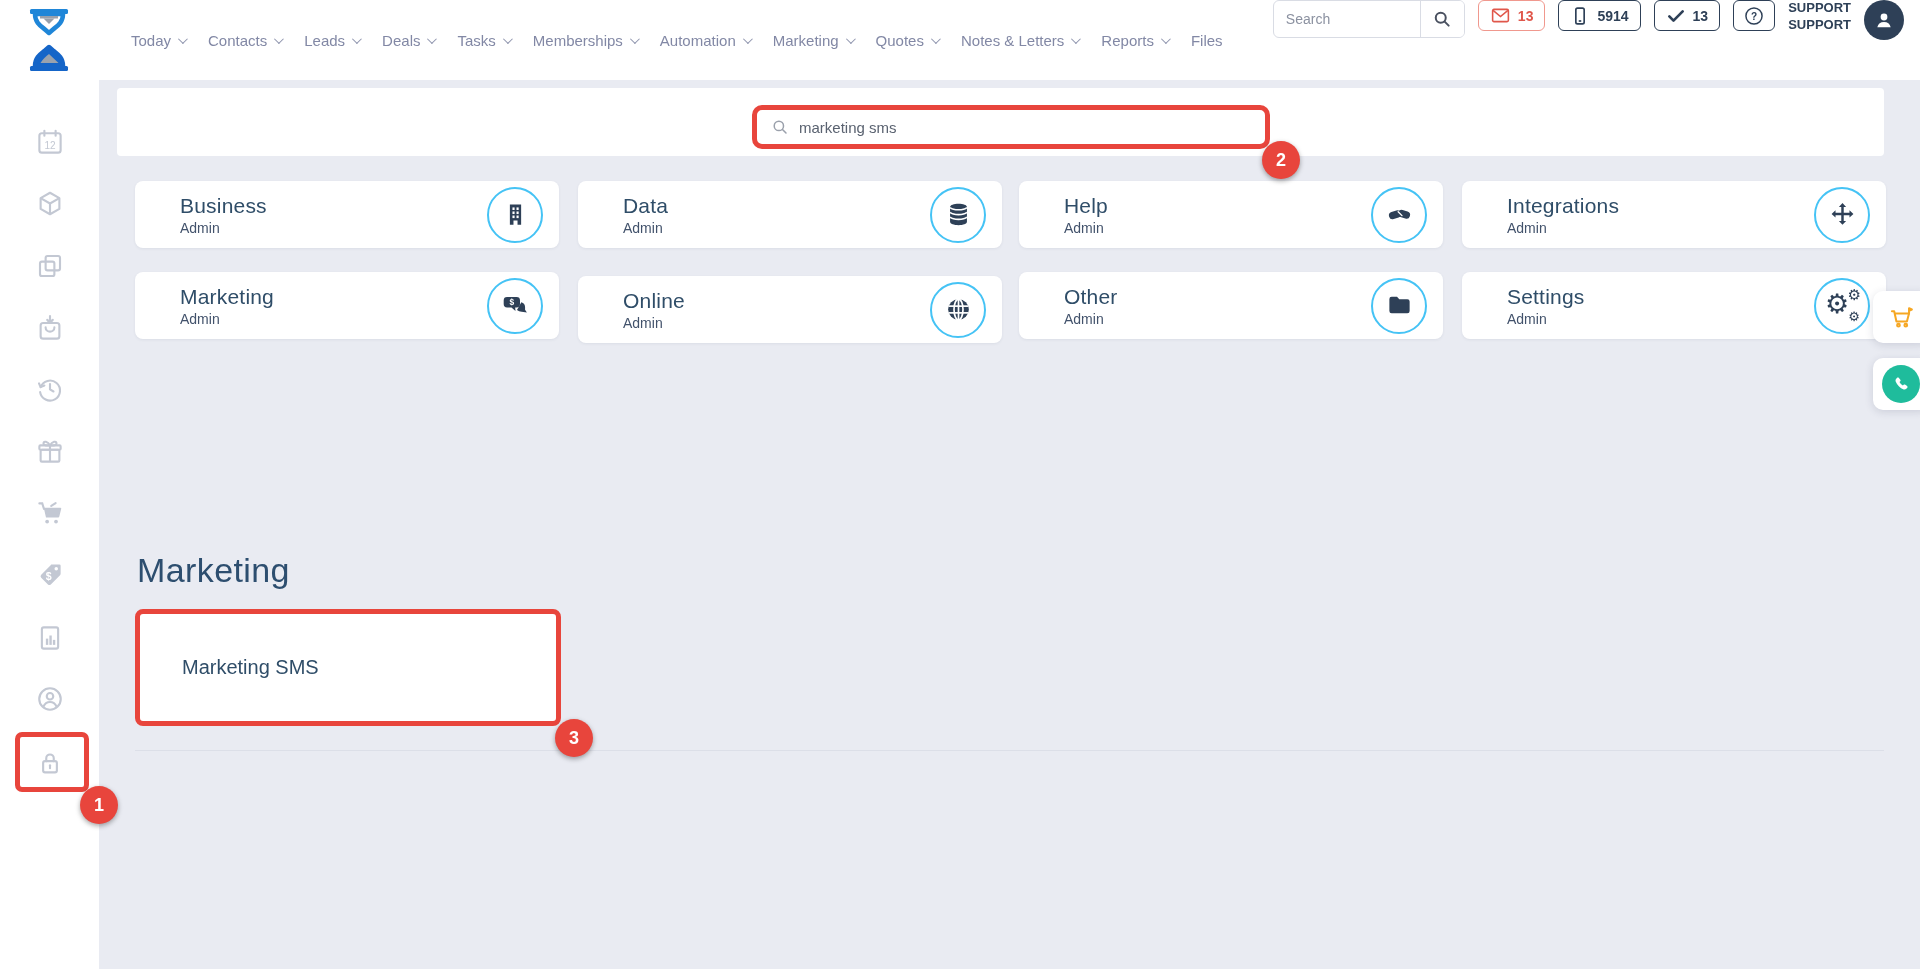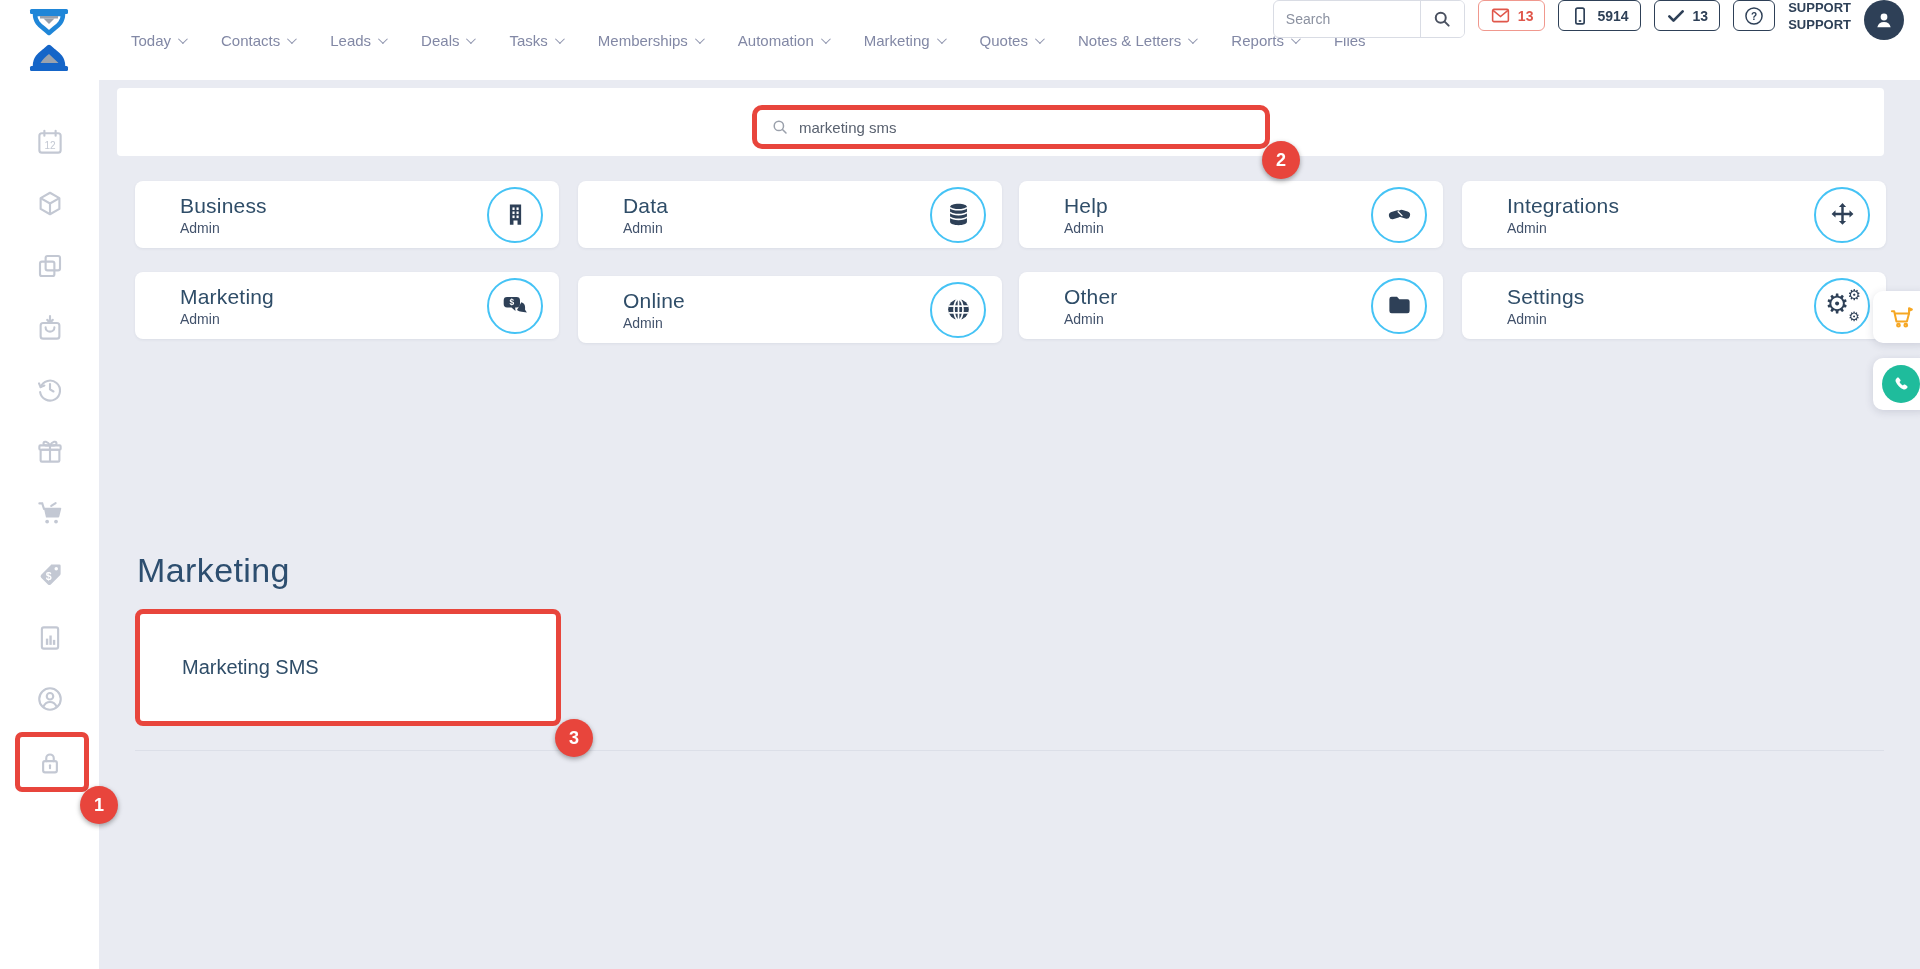--- a/index.html
+++ b/index.html
@@ -3,21 +3,21 @@
 <meta charset="utf-8">
 <style>
   * { margin:0; padding:0; box-sizing:border-box; }
   html,body { width:1920px; height:969px; overflow:hidden; background:#e9ebf2;
     font-family:"Liberation Sans", sans-serif; }
   #app { position:relative; width:1920px; height:969px; }
 
   
   .header { position:absolute; left:0; top:0; width:1920px; height:80px; background:#ffffff; z-index:5; }
   .logo { position:absolute; left:26px; top:8px; width:46px; height:64px; }
-  .topnav { position:absolute; left:131px; top:0; height:80px; display:flex; gap:36px; }
+  .topnav { position:absolute; left:131px; top:0; height:80px; display:flex; gap:23px; }
   .nav-item { display:flex; align-items:center; gap:7px; color:#8288a5; font-size:15px; cursor:pointer; white-space:nowrap; }
   .chev { width:7px; height:7px; border-right:1.6px solid #8f95ae; border-bottom:1.6px solid #8f95ae;
     transform:rotate(45deg) translateY(-2px); display:inline-block; }
   .topbar-right { position:absolute; right:16px; top:0; height:80px; display:flex; gap:13px; }
   .search-box { display:flex; align-items:center; width:192px; height:38px; border:1px solid #d9dce4; border-radius:6px; overflow:hidden; background:#fff; }
   .search-box input { flex:1; border:none; outline:none; padding:0 12px; font-size:14px; color:#5a6270; font-family:inherit; min-width:0; }
   .search-box input::placeholder { color:#8b91a0; }
   .search-btn { width:44px; height:100%; display:flex; align-items:center; justify-content:center; border-left:1px solid #d9dce4; cursor:pointer; background:#fff; }
   .badge-btn { display:flex; align-items:center; gap:7px; height:31px; padding:0 11px; border-radius:6px;
     border:1.5px solid #2e4057; color:#2e4057; font-size:14px; font-weight:bold; cursor:pointer; background:#fff; }

